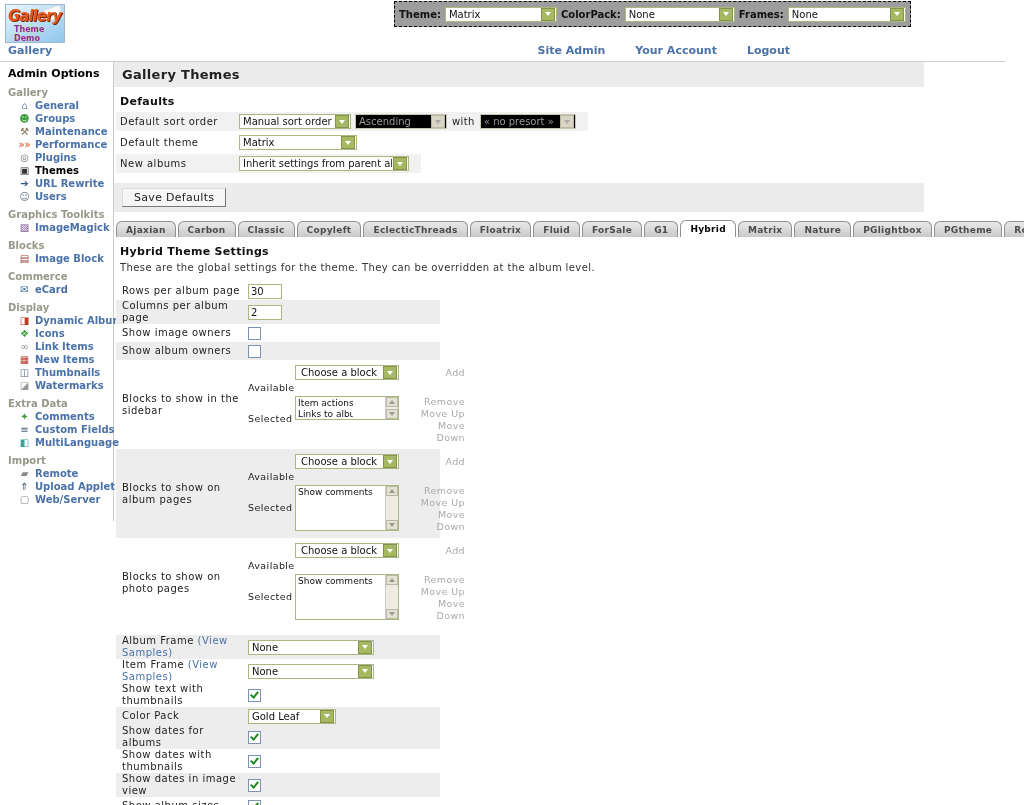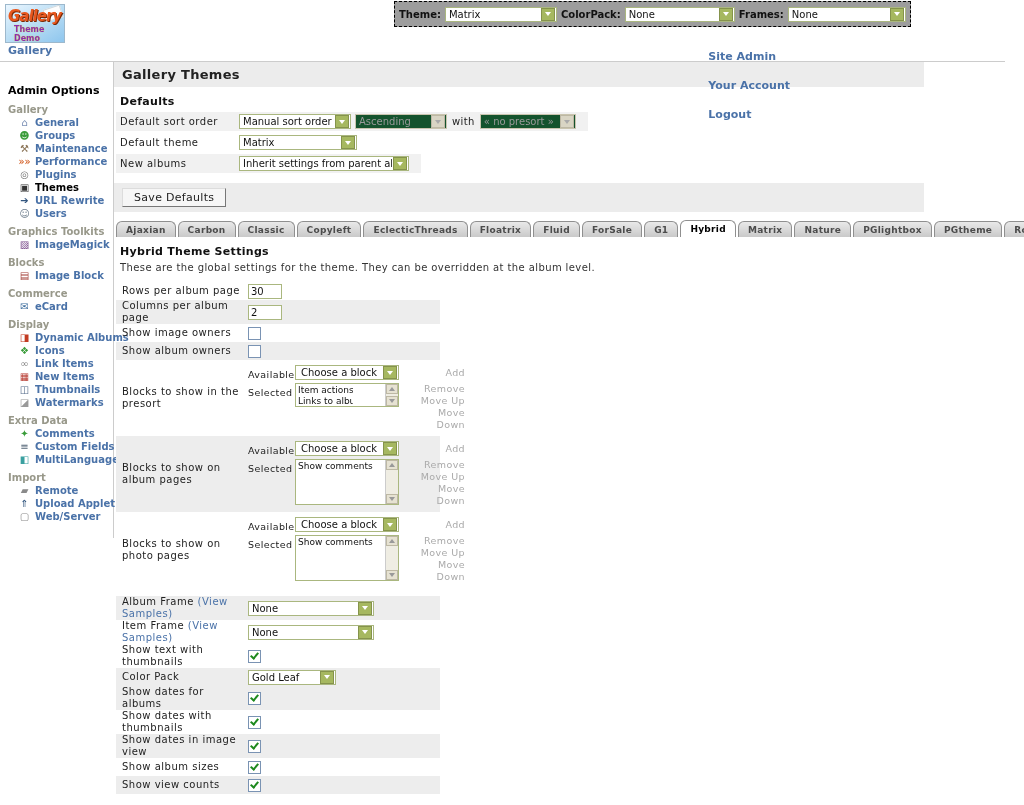--- a/index.html
+++ b/index.html
@@ -21,37 +21,37 @@
   .tb-label{font-weight:bold;color:#111;font-size:10px;white-space:nowrap;}
 
   
   .sel{display:inline-flex;align-items:center;height:15px;border:1px solid #aab77f;background:#fff;
         box-sizing:border-box;vertical-align:middle;}
   .sel-txt{flex:1;padding:0 3px;font-size:10px;white-space:nowrap;overflow:hidden;color:#111;}
   .sel-arr{width:12px;height:11px;margin:1px;background:#a6b860;border:1px solid #85934c;
         display:flex;align-items:center;justify-content:center;flex:none;}
   .tri{display:block;width:0;height:0;border-left:3px solid transparent;border-right:3px solid transparent;
         border-top:4px solid #fff;}
-  .sel.dis{background:#14532d;border-color:#c9c4ae;}
+  .sel.dis{background:#000000;border-color:#c9c4ae;}
   .sel.dis .sel-txt{color:#999;}
   .sel.dis .sel-arr{background:#d9d5c4;border-color:#bdb8a4;}
   .sel.dis .tri{border-top-color:#aaa;}
   .w104{width:104px;text-align:center;} .w112{width:112px;} .w92{width:92px;} .w96{width:96px;}
   .w118{width:118px;} .w170{width:170px;} .w126{width:126px;} .w88{width:88px;} .w110{width:110px;}
 
   
   .crumbbar{position:relative;width:1005px;padding:2px 8px 4px;border-bottom:1px solid #ccc;box-sizing:border-box;}
   .crumb{font-size:11px;font-weight:bold;color:#4a72a8;}
-  .crumb-links{position:absolute;right:215px;top:8px;display:flex;gap:16px;flex-direction:column;}
+  .crumb-links{position:absolute;right:215px;top:2px;display:flex;gap:30px;}
   .crumb-links span{font-size:11px;font-weight:bold;color:#4a72a8;cursor:pointer;}
 
   
   .mainwrap{display:flex;align-items:flex-start;}
   .sidebar{width:114px;flex:none;border-right:1px solid #ccc;padding:4px 0 14px 8px;box-sizing:border-box;}
-  .sb-title{font-size:11px;font-weight:bold;color:#000;margin:18px 0 6px;}
+  .sb-title{font-size:11px;font-weight:bold;color:#000;margin:1px 0 6px;}
   .sb-sec-label{font-size:10px;color:#98988a;font-weight:bold;margin:7px 0 2px;}
   .sb-item{display:flex;align-items:center;gap:4px;margin:2px 0 2px 10px;cursor:pointer;}
   .sb-icon{width:13px;flex:none;font-size:10px;line-height:10px;text-align:center;}
   .sb-link{font-size:10px;font-weight:bold;color:#4a72a8;white-space:nowrap;}
   .sb-link.active{color:#000;}
 
   .content{width:810px;flex:none;}
   .titlebar{background:#ececec;font-size:13px;font-weight:bold;color:#222;padding:5px 8px;letter-spacing:.3px;}
   .sec-h{font-size:11px;font-weight:bold;color:#111;margin:8px 0 4px 6px;letter-spacing:.3px;}
   .desc{font-size:10px;color:#333;margin:0 0 9px 6px;letter-spacing:.4px;}
@@ -81,21 +81,21 @@
   .vs-link{color:#4a72a8;cursor:pointer;}
   .tin{width:28px;height:13px;border:1px solid #aab77f;font-size:10px;padding:0 2px;font-family:inherit;color:#111;}
   .cb{width:11px;height:11px;border:1px solid #7a93b3;background:#fff;display:inline-flex;
       align-items:center;justify-content:center;cursor:pointer;}
   .cb.checked::after{content:"";display:block;width:3px;height:6px;border:solid #1e8a1e;
       border-width:0 2px 2px 0;transform:rotate(40deg);margin-top:-2px;}
 
   .blk{flex:1;display:flex;flex-direction:column;gap:3px;}
   .blk-line{display:flex;align-items:flex-start;}
   .sub{width:42px;flex:none;text-align:right;padding-right:5px;font-size:9.5px;color:#222;
-      letter-spacing:.4px;margin-top:4px;}
+      letter-spacing:.4px;margin-top:17px;}
   .blk-act{width:58px;margin-left:8px;text-align:right;}
   .act-link{font-size:9.5px;color:#aaa;letter-spacing:.4px;line-height:12px;cursor:pointer;}
   .act-add{margin-top:2px;}
 
   .lb{display:flex;width:104px;border:1px solid #aab77f;background:#fff;box-sizing:border-box;}
   .lb-items{flex:1;overflow:hidden;padding:1px 0 0 2px;}
   .lb-item{font-size:9px;line-height:11px;white-space:nowrap;color:#111;}
   .lb-scroll{width:12px;flex:none;display:flex;flex-direction:column;justify-content:space-between;
       background:#efede3;border-left:1px solid #ccc;}
   .lb-btn{height:10px;background:#e6e2d2;border:1px solid #bdb8a4;display:flex;align-items:center;
@@ -347,21 +347,21 @@
       <div class="h-row">
         <span class="h-label">Show image owners</span>
         <span class="cb"></span>
       </div>
       <div class="h-row alt">
         <span class="h-label">Show album owners</span>
         <span class="cb"></span>
       </div>
 
       <div class="h-row block">
-        <span class="h-label">Blocks to show in the presort</span>
+        <span class="h-label">Blocks to show in the sidebar</span>
         <div class="blk">
           <div class="blk-line">
             <span class="sub">Available</span>
             <span class="sel w104">
               <span class="sel-txt">Choose a block</span>
               <span class="sel-arr">
                   <i class="tri"></i>
                 </span>
             </span>
             <span class="blk-act act-add"><span class="act-link">Add</span></span>

